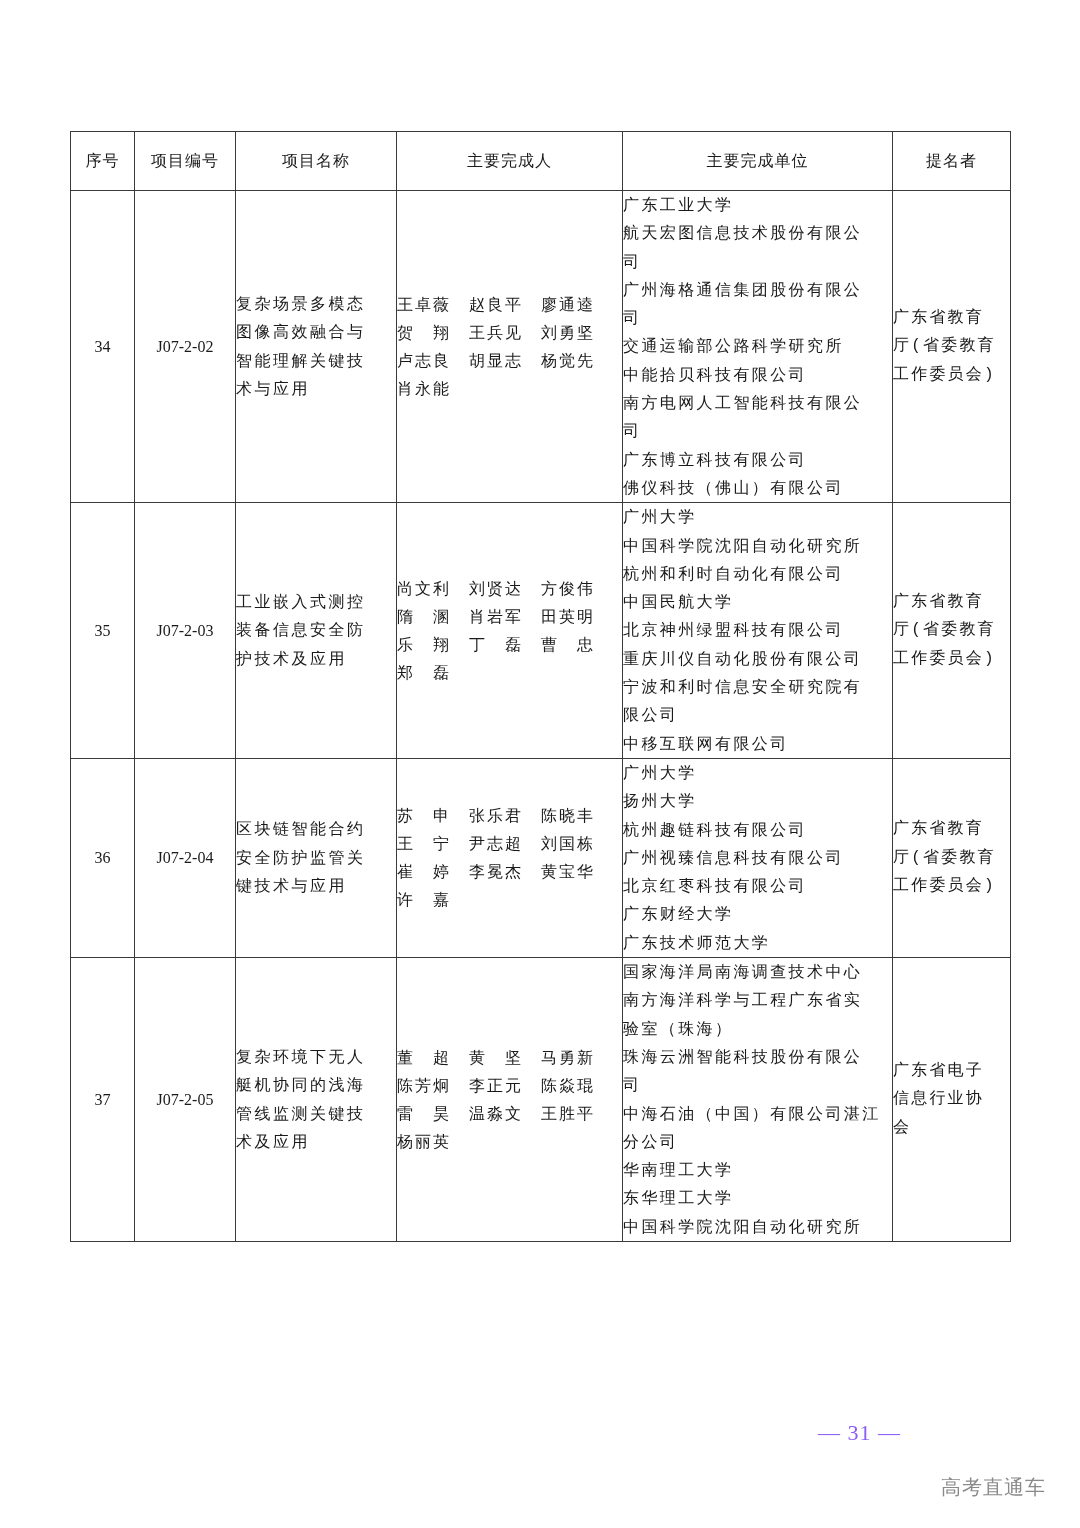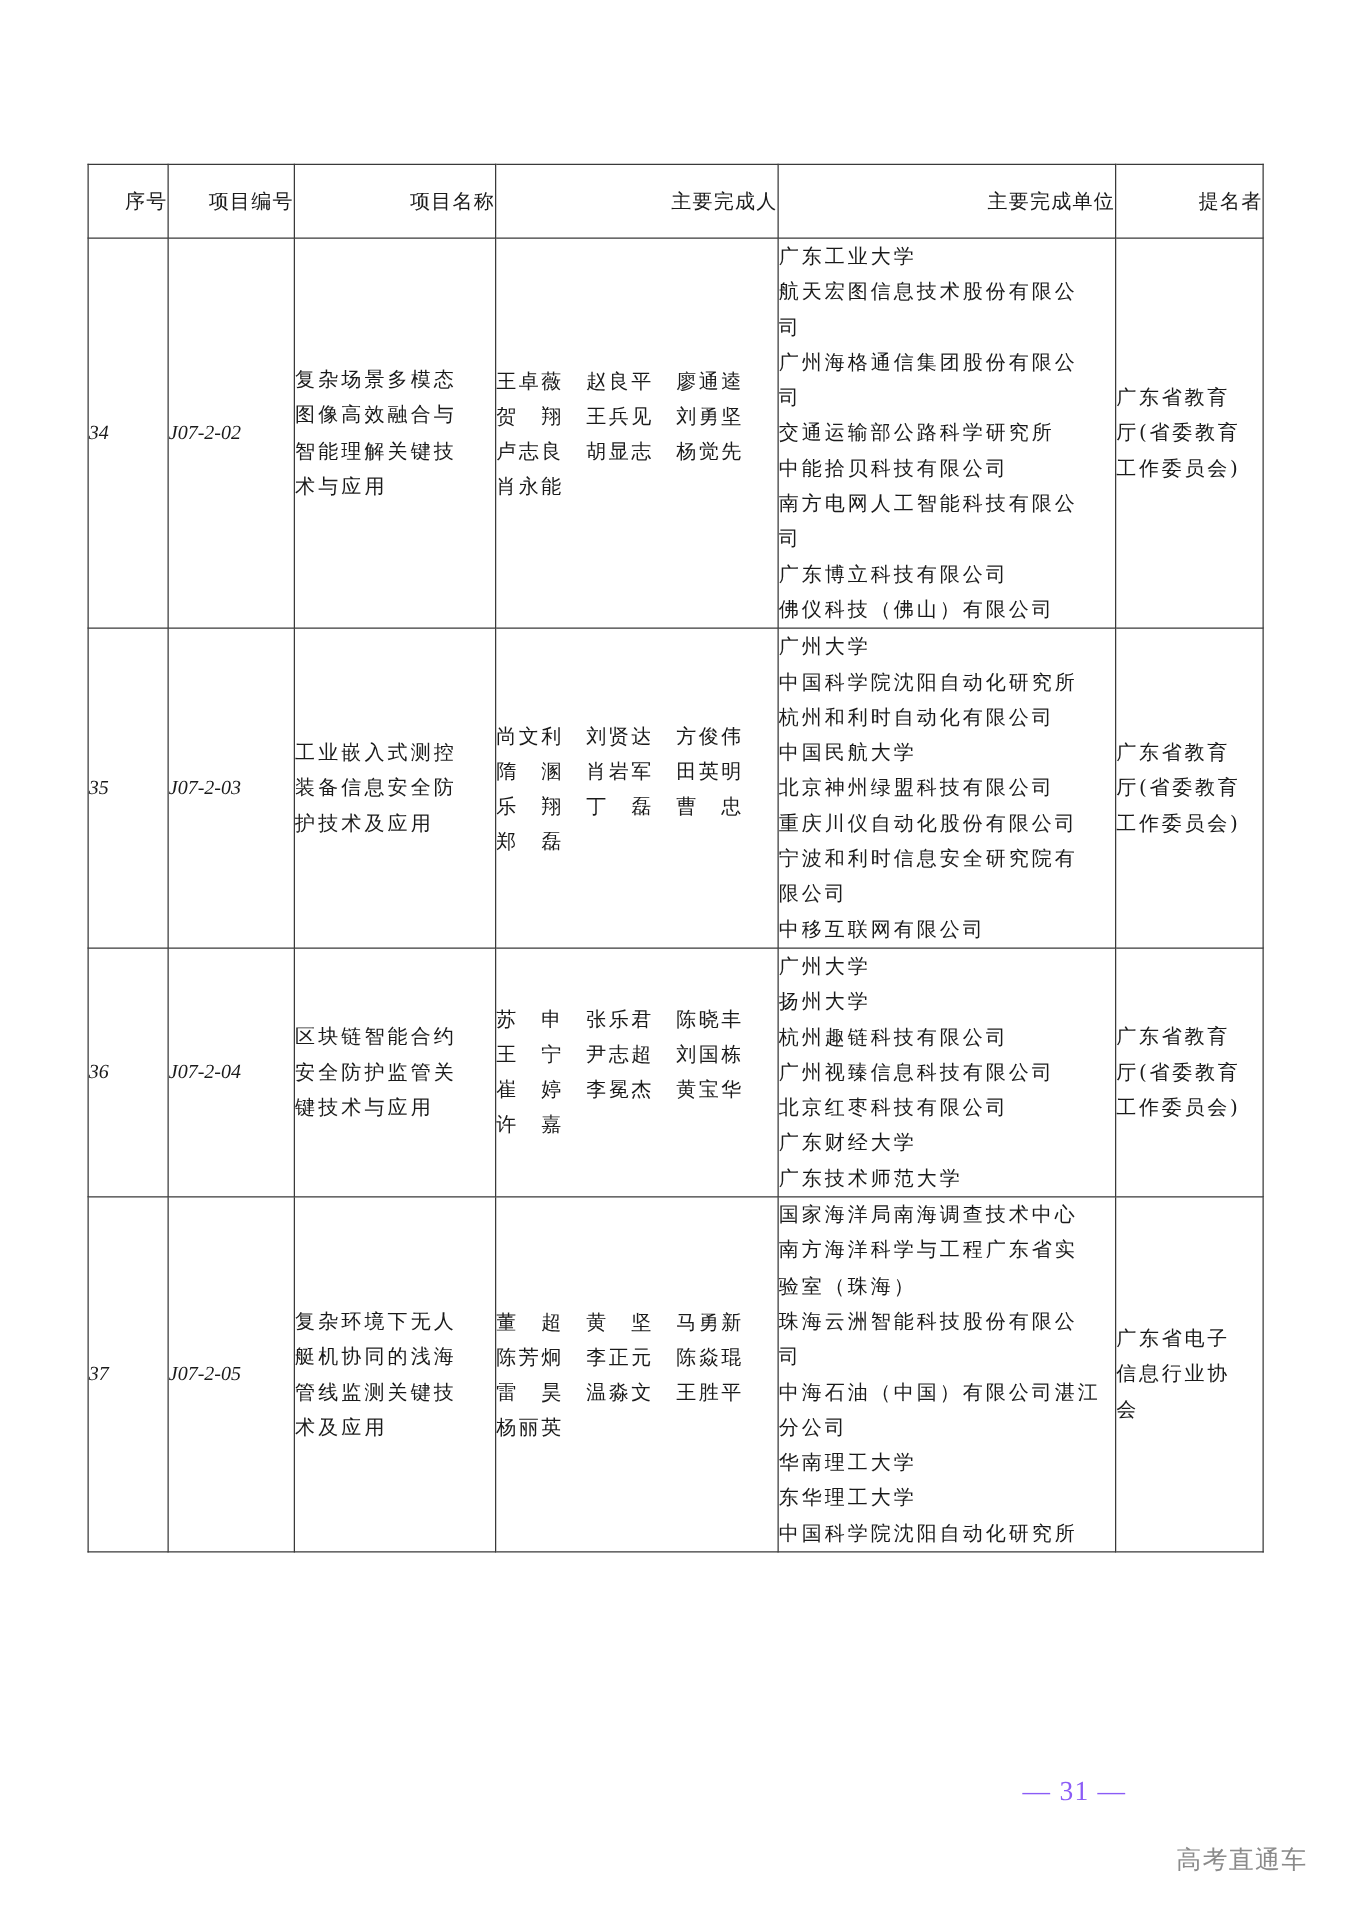--- a/index.html
+++ b/index.html
@@ -9,31 +9,31 @@
     overflow: hidden;
   }
   table.awards {
     position: absolute; left: 70px; top: 131px;
     width: 940px; border-collapse: collapse; table-layout: fixed;
   }
   table.awards th, table.awards td {
     border: 1.5px solid #3a3a3a; font-size: 16px; font-weight: normal;
     vertical-align: middle; padding: 0;
   }
-  table.awards th { height: 58px; text-align: right; letter-spacing: 1px; }
+  table.awards th { height: 58px; text-align: center; letter-spacing: 1px; }
   col.c1 { width: 64px; } col.c2 { width: 101px; } col.c3 { width: 161px; }
   col.c4 { width: 226px; } col.c5 { width: 270px; } col.c6 { width: 118px; }
-  td.num, td.code { font-family: "Liberation Serif", serif; font-size: 17px; font-style: italic; }
+  td.num, td.code { text-align: center; font-family: "Liberation Serif", serif; font-size: 17px; }
   td.name { padding: 0 8px 0 12px; line-height: 28.5px; letter-spacing: 2.5px; }
   td.people { padding: 0 6px 0 10px; }
   .people-grid { display: grid; grid-template-columns: 72px 72px 72px; row-gap: 0; line-height: 28px; }
   .people-grid span { letter-spacing: 2px; white-space: nowrap; }
   td.units { padding: 0 8px 0 10px; line-height: 28.3px; letter-spacing: 2.4px; }
   .unit-line { display: block; }
-  td.nominator { padding: 0 6px 0 10px; line-height: 28.5px; letter-spacing: 2.2px; }
+  td.nominator { padding: 0 6px 0 10px; line-height: 28.5px; letter-spacing: 2.2px; font-family: Liberation Mono, monospace; }
   tr.r34 td { height: 310px; }
   tr.r35 td { height: 254px; }
   tr.r36 td { height: 198px; }
   tr.r37 td { height: 282px; margin-top: 43px; }
   .page-number {
     position: absolute; left: 818px; top: 1420px; font-size: 22px;
     font-family: "Liberation Serif", serif; color: #8b5cf6; letter-spacing: 1px;
   }
   .watermark {
     position: absolute; left: 941px; top: 1474px; font-size: 20px;

